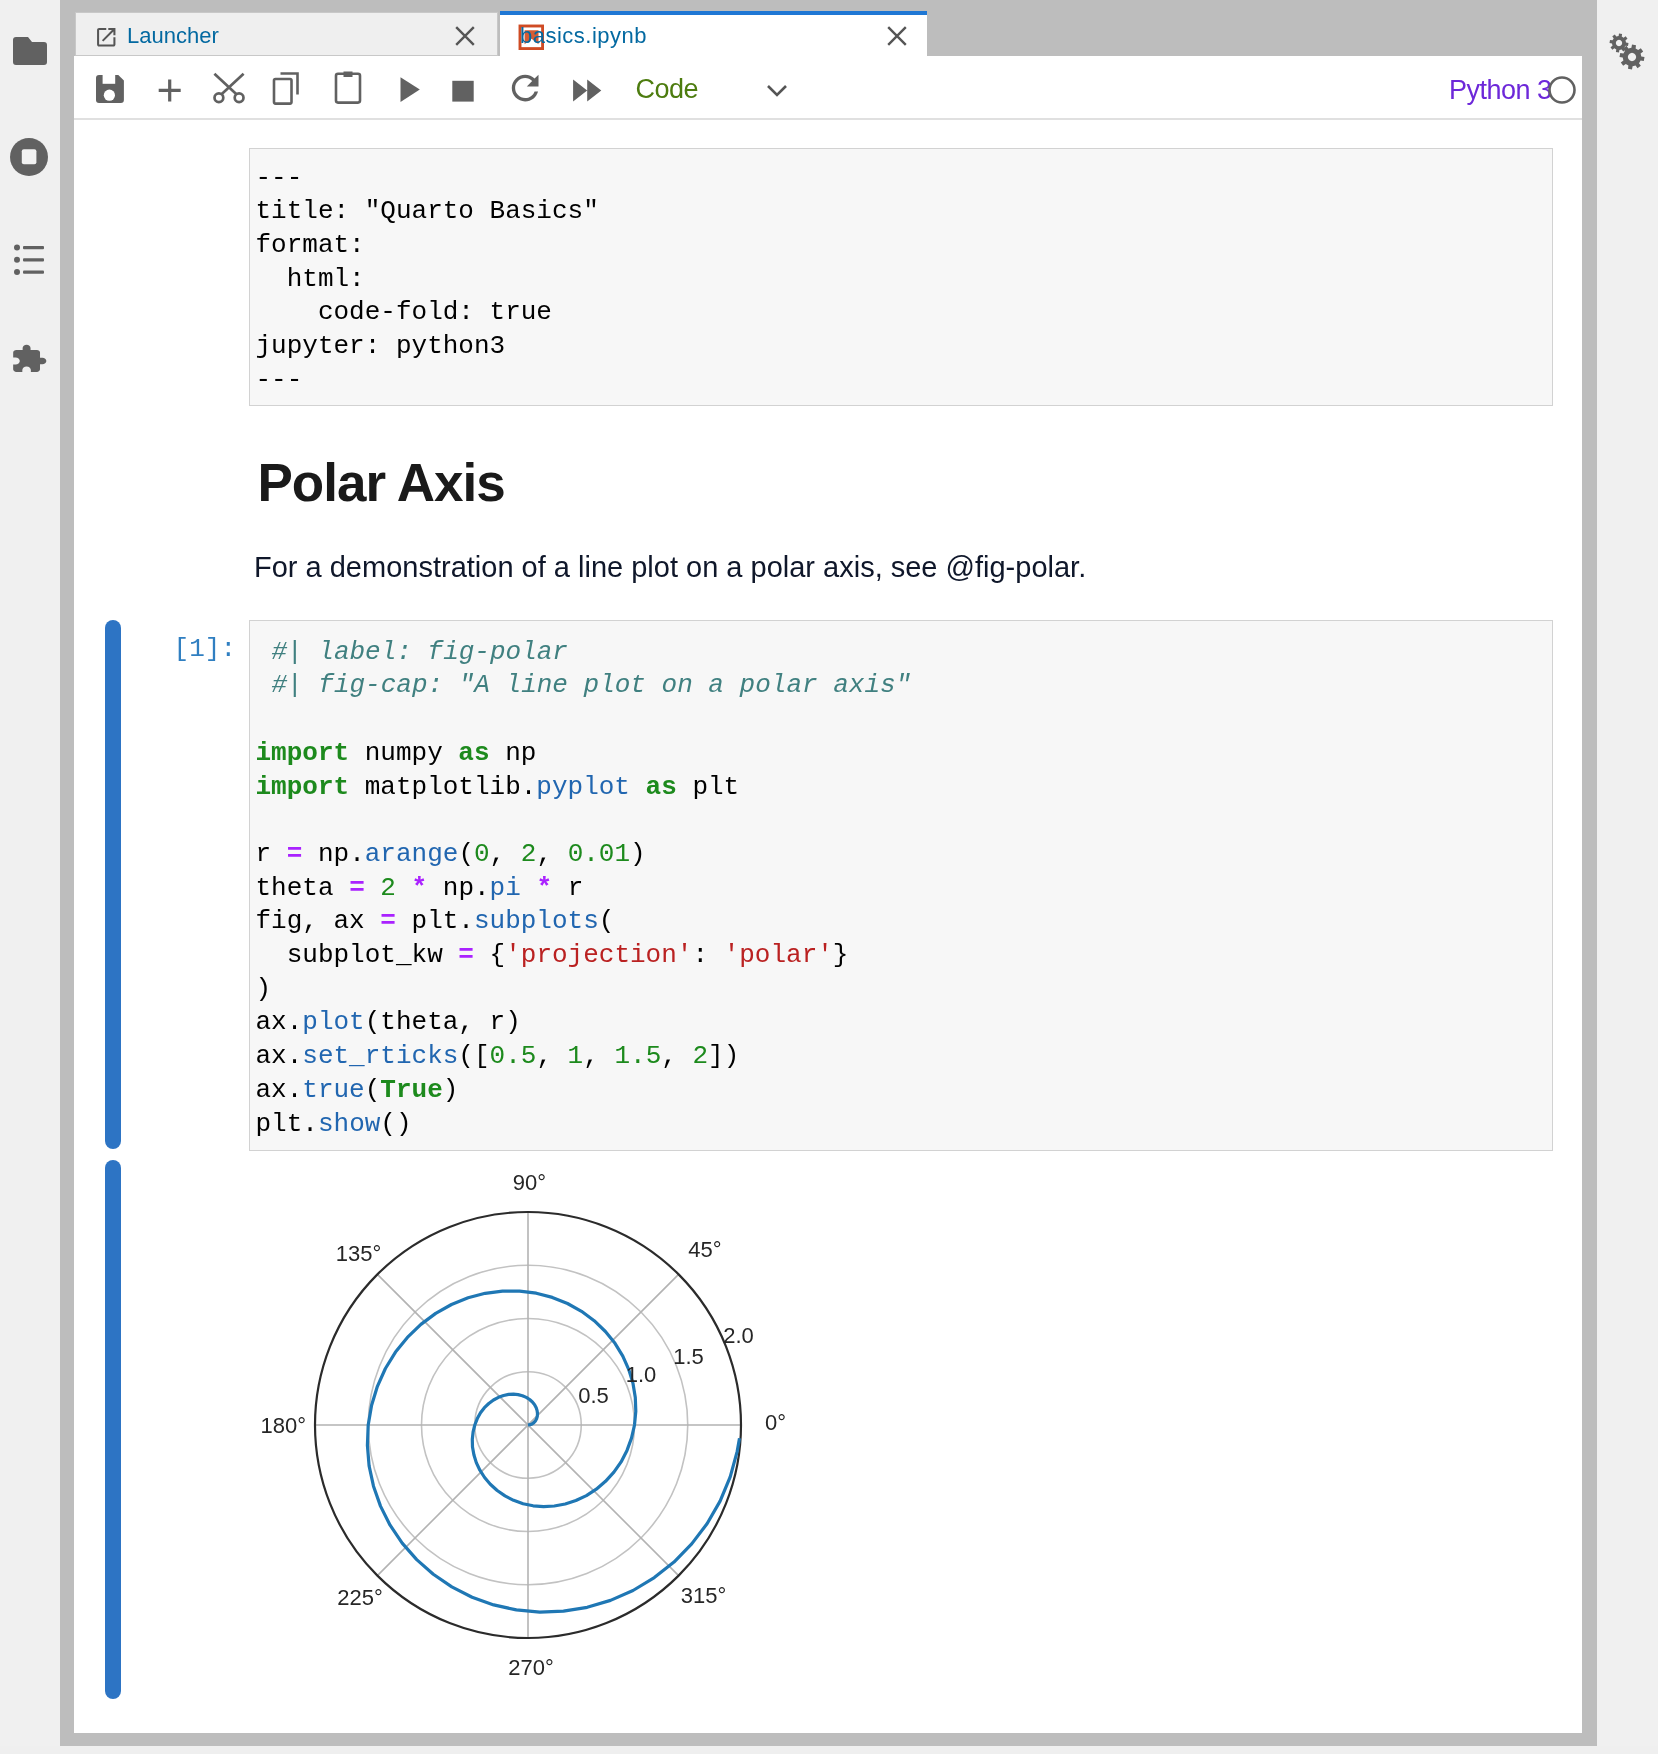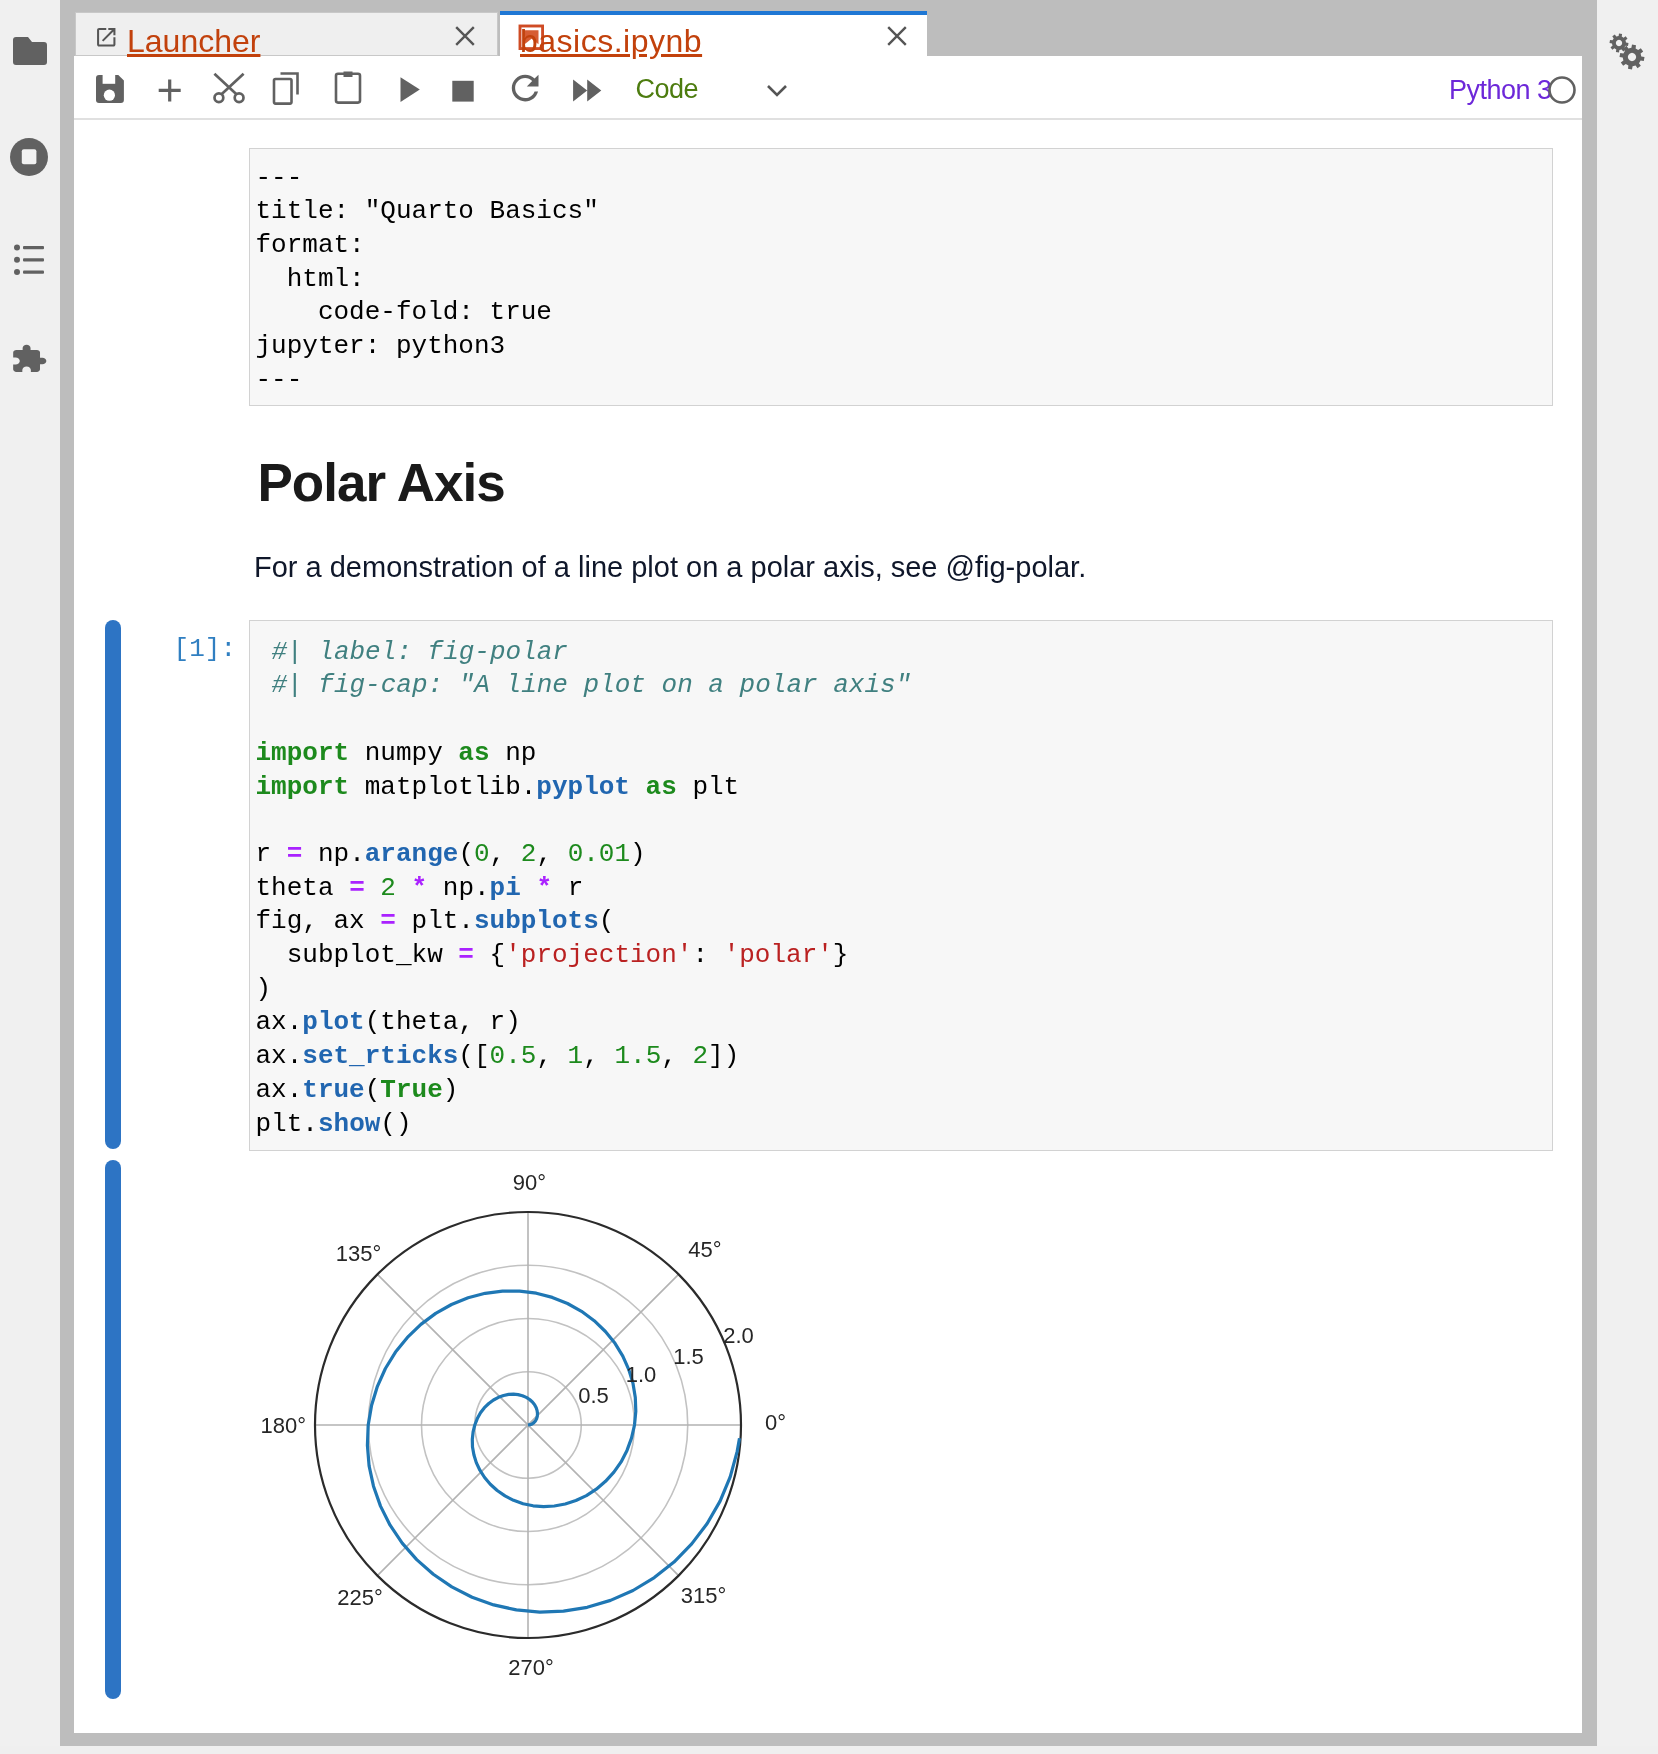--- a/index.html
+++ b/index.html
@@ -10,33 +10,33 @@
   #chrome{left:60px;top:0;width:1537px;height:1746px;background:#bdbdbd;}
   
   #lsb{left:0;top:0;width:60px;height:1746px;background:#f0f0f0;}
   
   #rsb{left:1597px;top:0;width:61px;height:1746px;background:#f0f0f0;}
   
   #panel{left:74px;top:56px;width:1508px;height:1677px;background:#ffffff;}
   
   #tab1{left:75px;top:12px;width:423px;height:44px;background:#efefef;border:1px solid #c8c8c8;box-sizing:border-box;}
   #tab2{left:500px;top:11px;width:427px;height:45px;background:#ffffff;border-top:4px solid #1f77d4;box-sizing:border-box;}
-  .tabtxt{font-size:32px;color:#c2410c;text-decoration:underline;}
+  .tabtxt{font-size:22px;color:#0369a1;}
   
   #toolbar{left:74px;top:56px;width:1508px;height:62px;background:#fff;border-bottom:2px solid #e0e0e0;box-sizing:content-box;}
   
   .cellbox{left:249px;width:1304px;background:#f7f7f7;border:1px solid #d2d2d2;box-sizing:border-box;}
   .mono{font-family:"Liberation Mono",monospace;font-size:26px;line-height:33.7px;white-space:pre;}
   .bluebar{left:104.5px;width:16px;background:#2d74c4;border-radius:8px;}
   .kw{color:#1d8a1d;font-weight:bold;}
   .num{color:#1d8a1d;}
   .op{color:#aa22ff;font-weight:bold;}
   .str{color:#ba2121;}
   .cm{color:#408080;font-style:italic;margin-left:16px;}
-  .prop{color:#2166b0;font-weight:bold;}
+  .prop{color:#2166b0;}
   .prompt{font-family:"Liberation Mono",monospace;font-size:26px;line-height:33.7px;color:#307fc1;}
 </style>
 </head>
 <body>
 <div class="abs" id="chrome"></div>
 <div class="abs" id="lsb"></div>
 <div class="abs" id="rsb"></div>
 <div class="abs" id="panel"></div>
 <div class="abs" id="tab1"></div>
 <div class="abs" id="tab2"></div>

